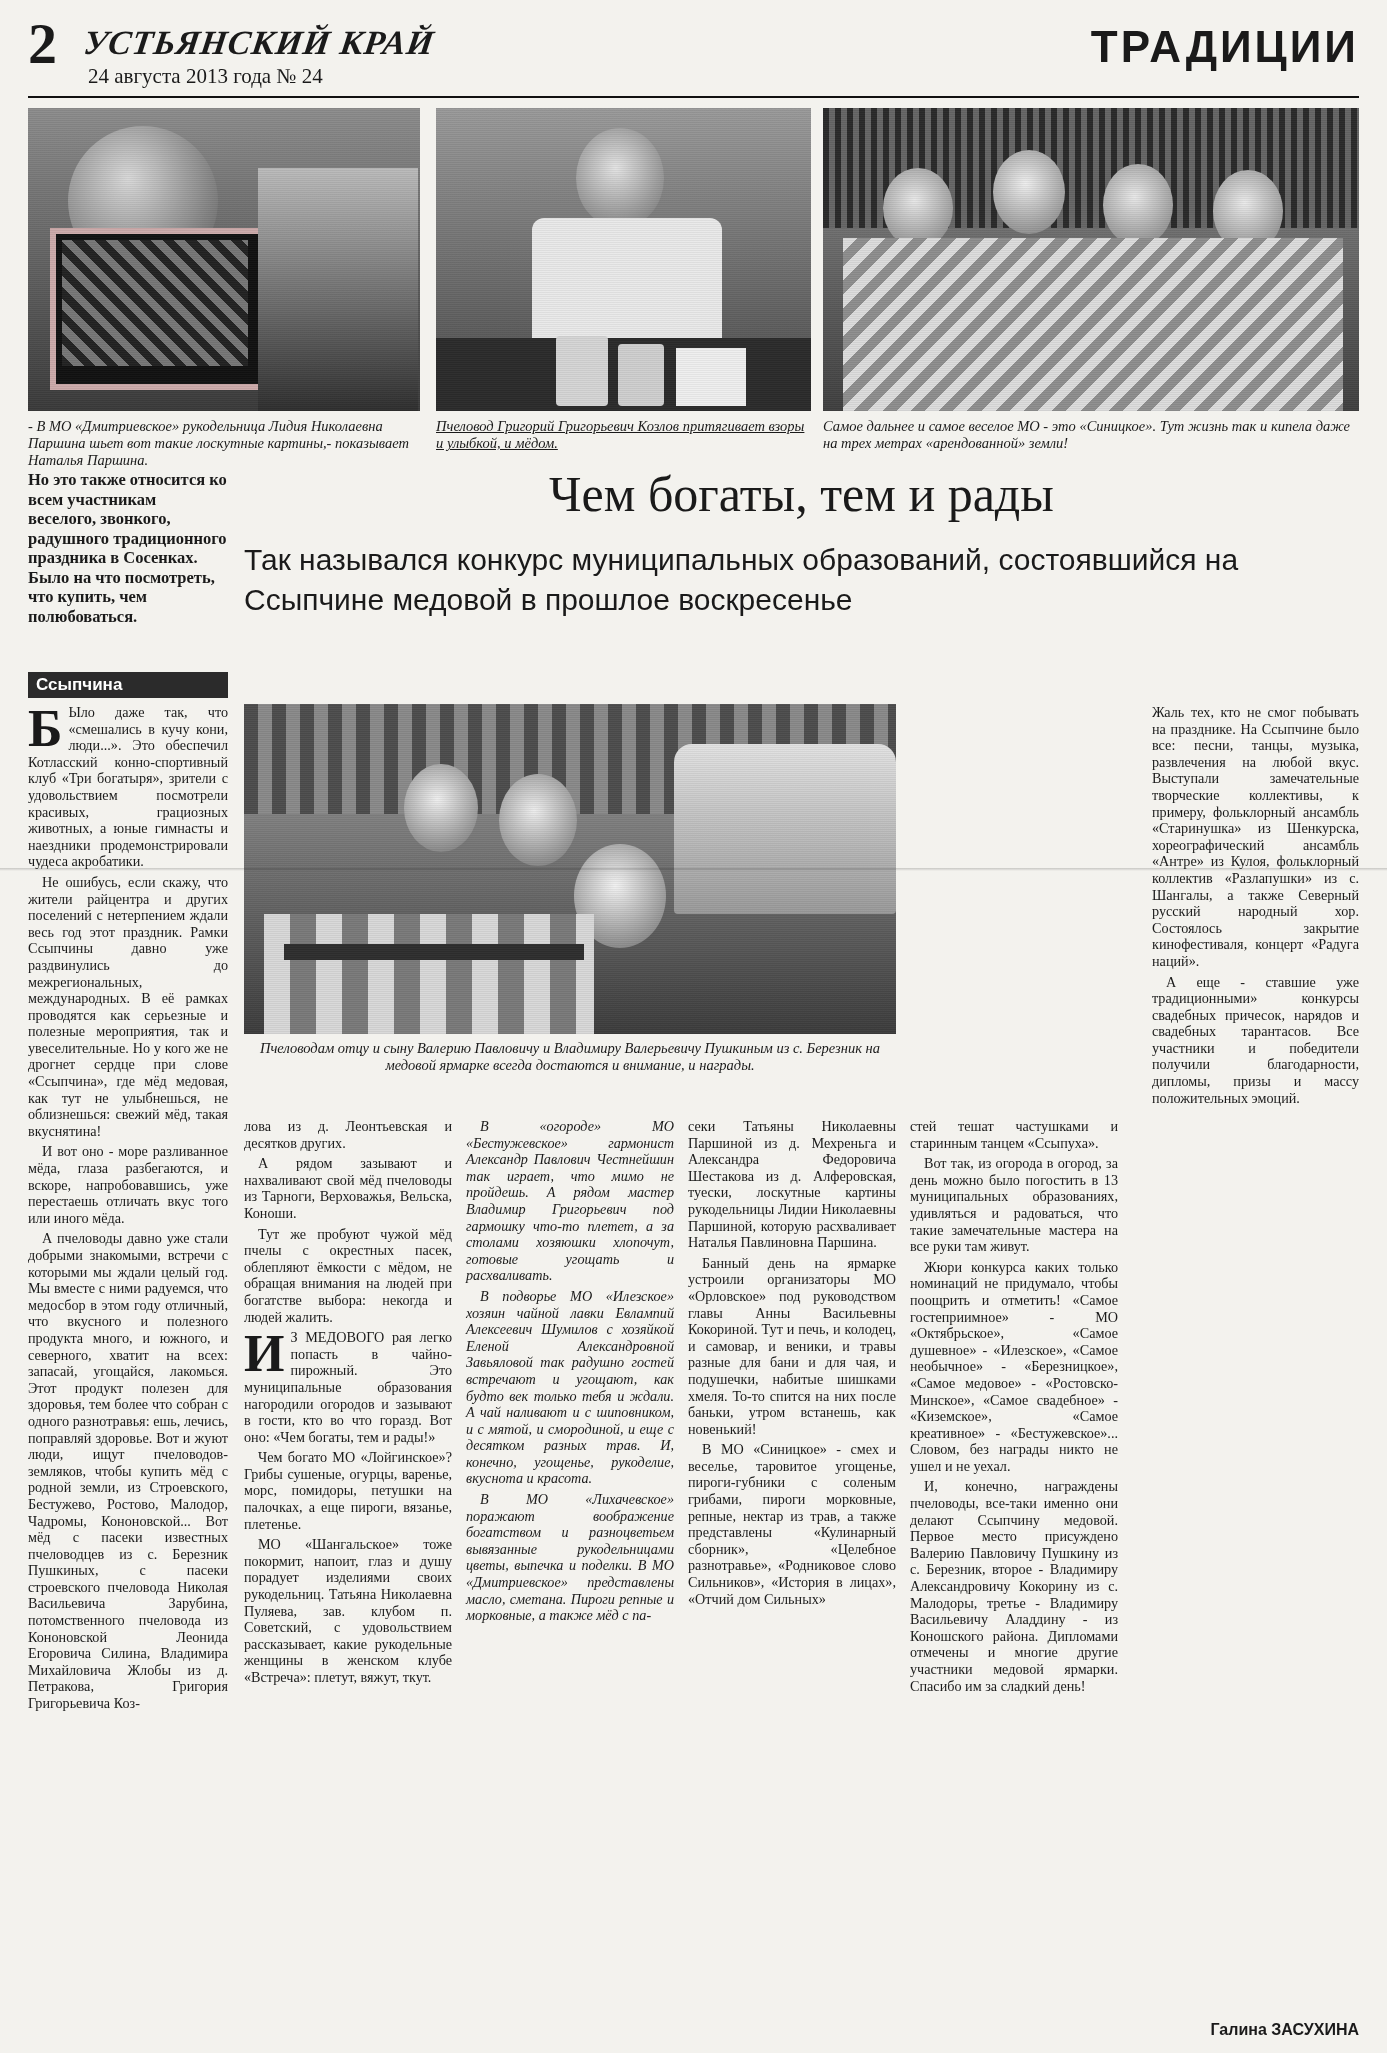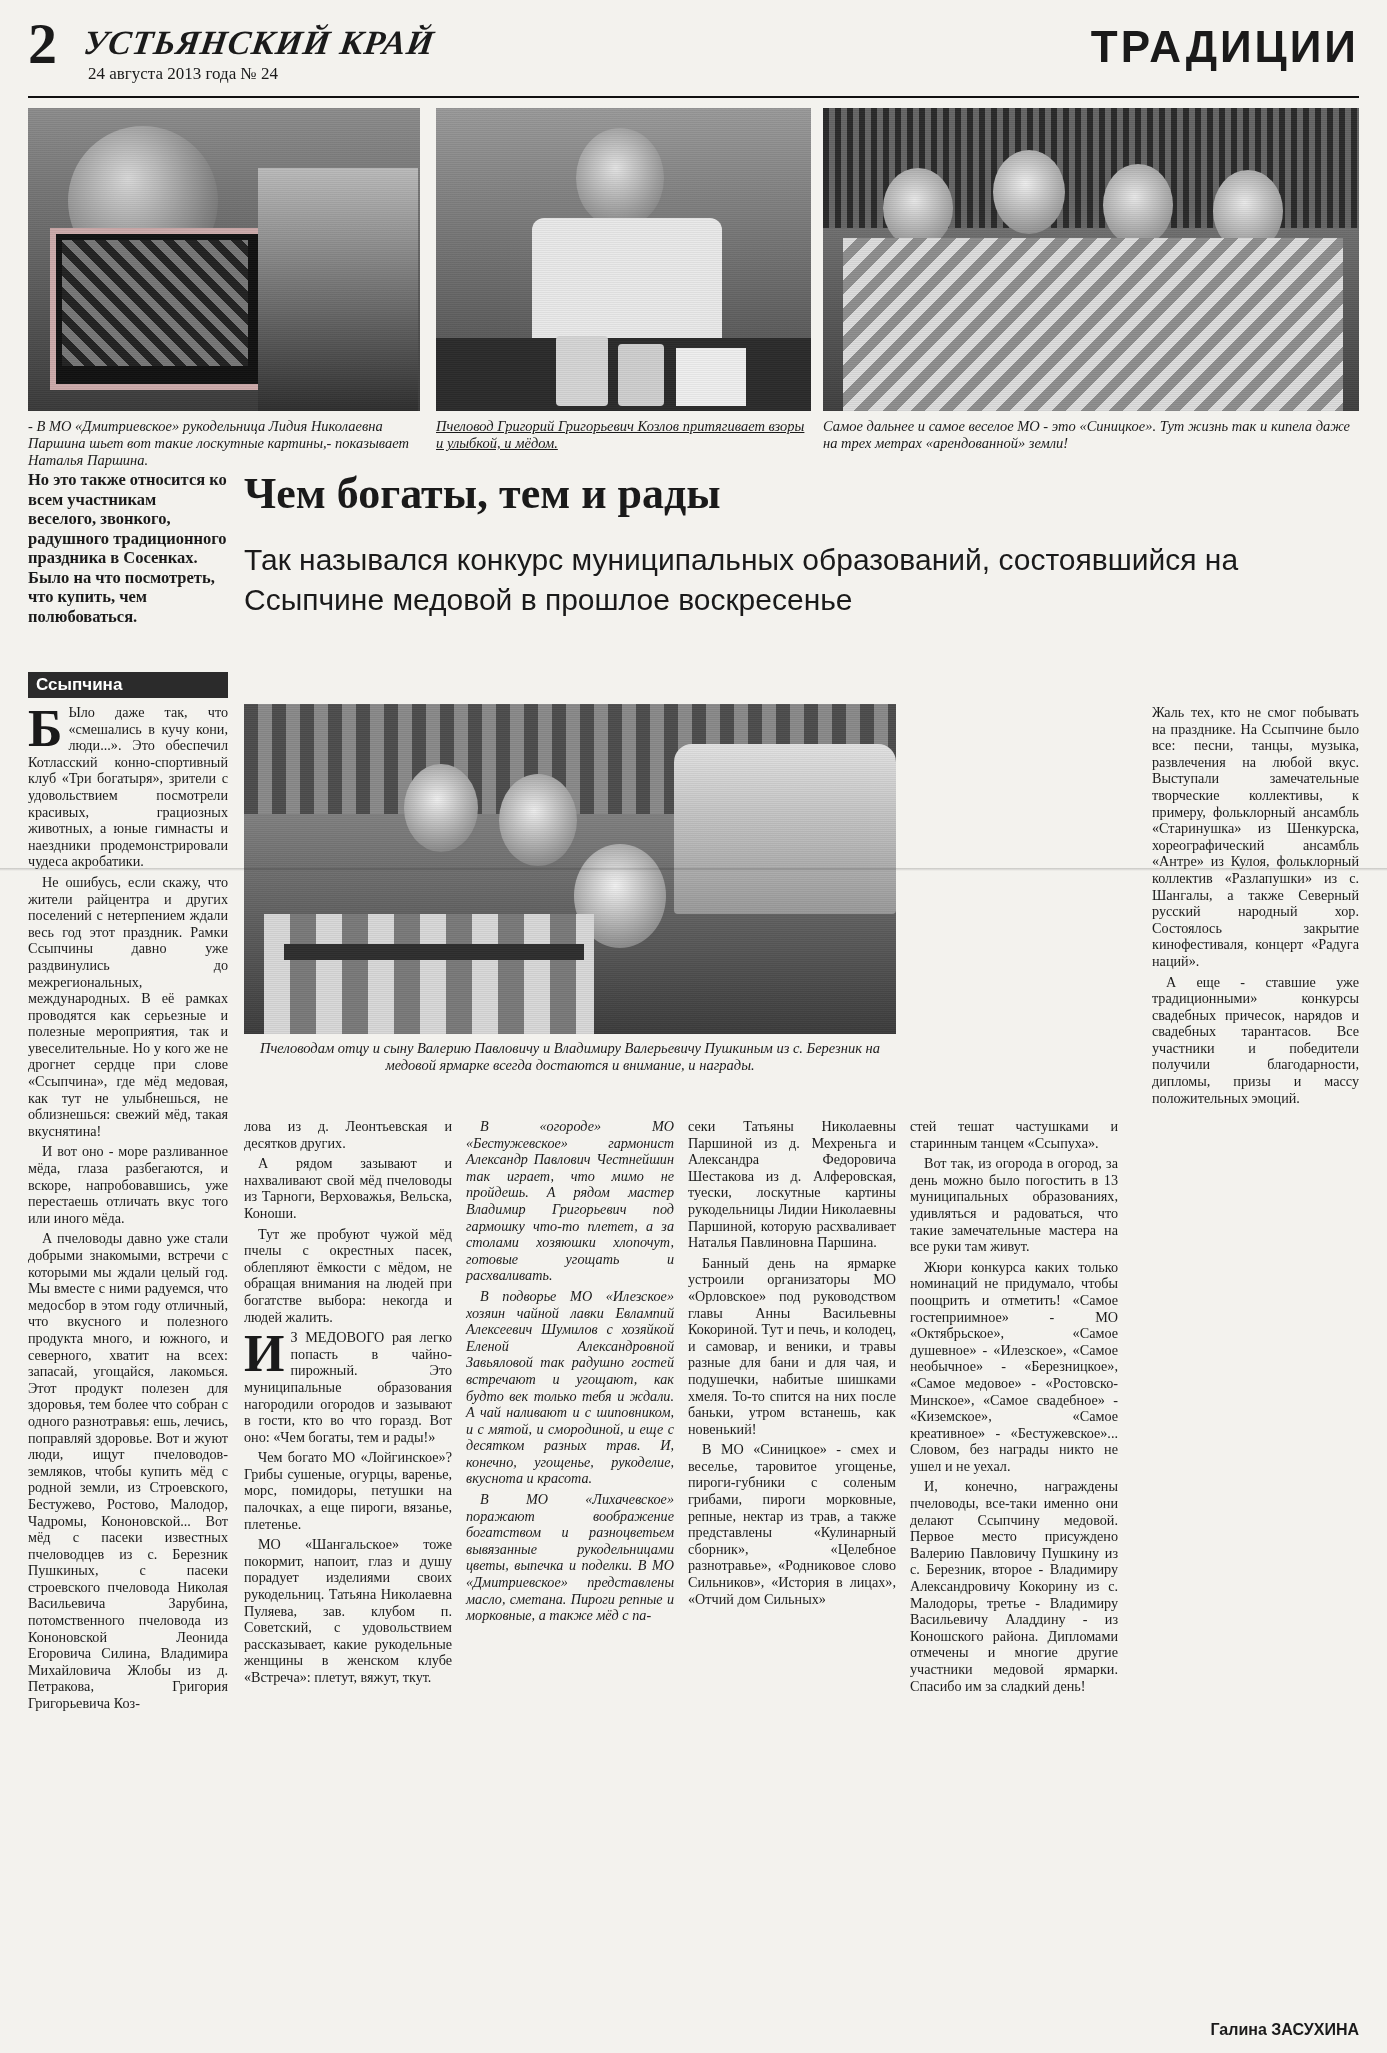--- a/index.html
+++ b/index.html
@@ -32,21 +32,21 @@
   .paper-name{
     position:absolute;left:56px;top:6px;
     font-family:"Liberation Serif",serif;
     font-weight:bold;font-style:italic;
     font-size:34px;letter-spacing:1px;
     text-transform:uppercase;
     transform:skewX(-8deg);
   }
   .paper-date{
     position:absolute;left:60px;top:46px;
-    font-size:17px;
+    font-size:21px;
   }
   .section-title{
     position:absolute;right:0;top:4px;
     font-size:44px;font-weight:bold;
     letter-spacing:3px;
     font-family:"Liberation Sans",sans-serif;
     text-align:right;
   }
   .rule{
     position:absolute;left:28px;right:28px;top:96px;
@@ -79,21 +79,21 @@
   .blob{position:absolute;border-radius:50%;}
 
   
   .lead-note{
     position:absolute;left:28px;top:470px;width:200px;
     font-family:"Liberation Serif",serif;
     font-weight:bold;font-size:16.5px;line-height:19.5px;text-align:left;
   }
   .headline{
     position:absolute;left:244px;top:462px;width:1115px;
-    font-size:44px;font-weight:bold;line-height:64px;
+    font-size:50px;font-weight:normal;line-height:64px;text-align:center;
     font-family:"Liberation Serif",serif;
   }
   .subhead{
     position:absolute;left:244px;top:540px;width:1000px;
     font-family:"Liberation Sans",sans-serif;
     font-size:30px;line-height:40px;font-weight:normal;
   }
   .kicker{
     position:absolute;left:28px;top:672px;width:200px;height:26px;
     background:#2b2b2b;color:#fff;

